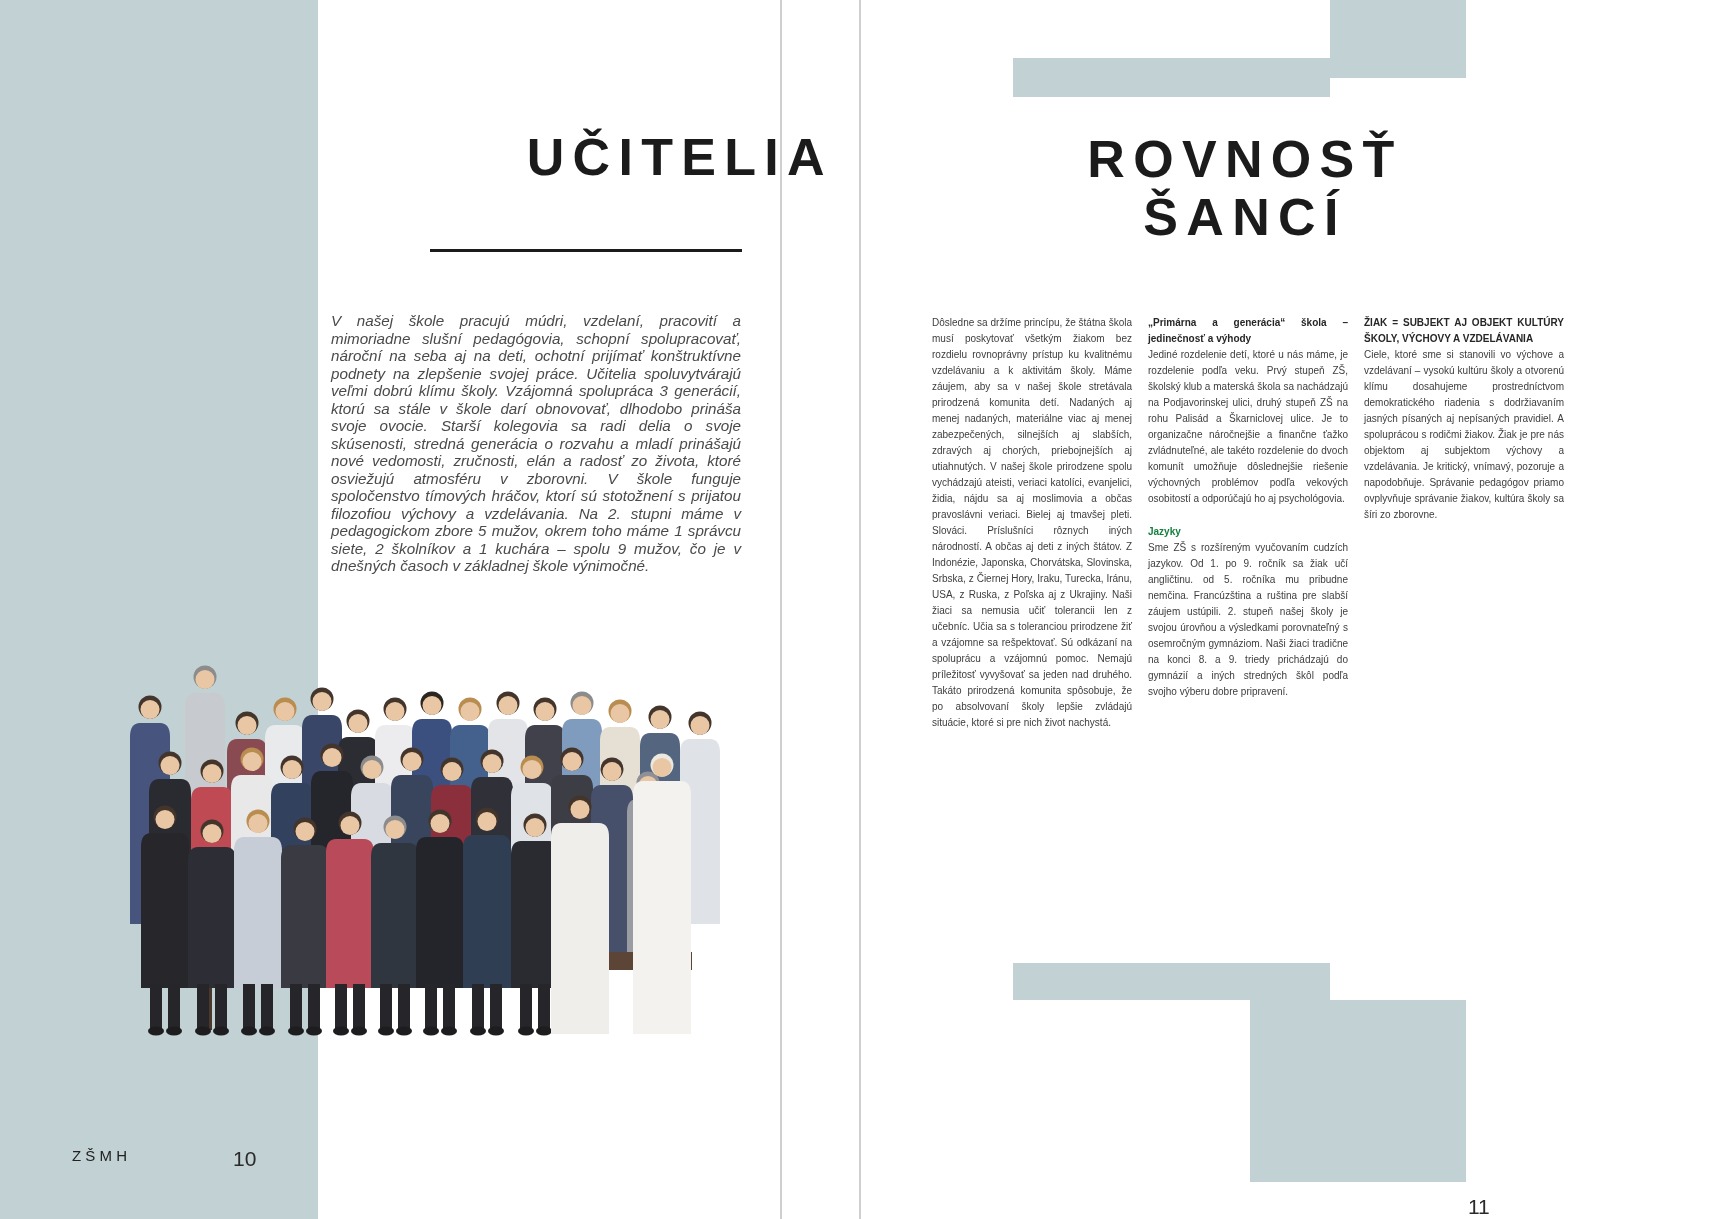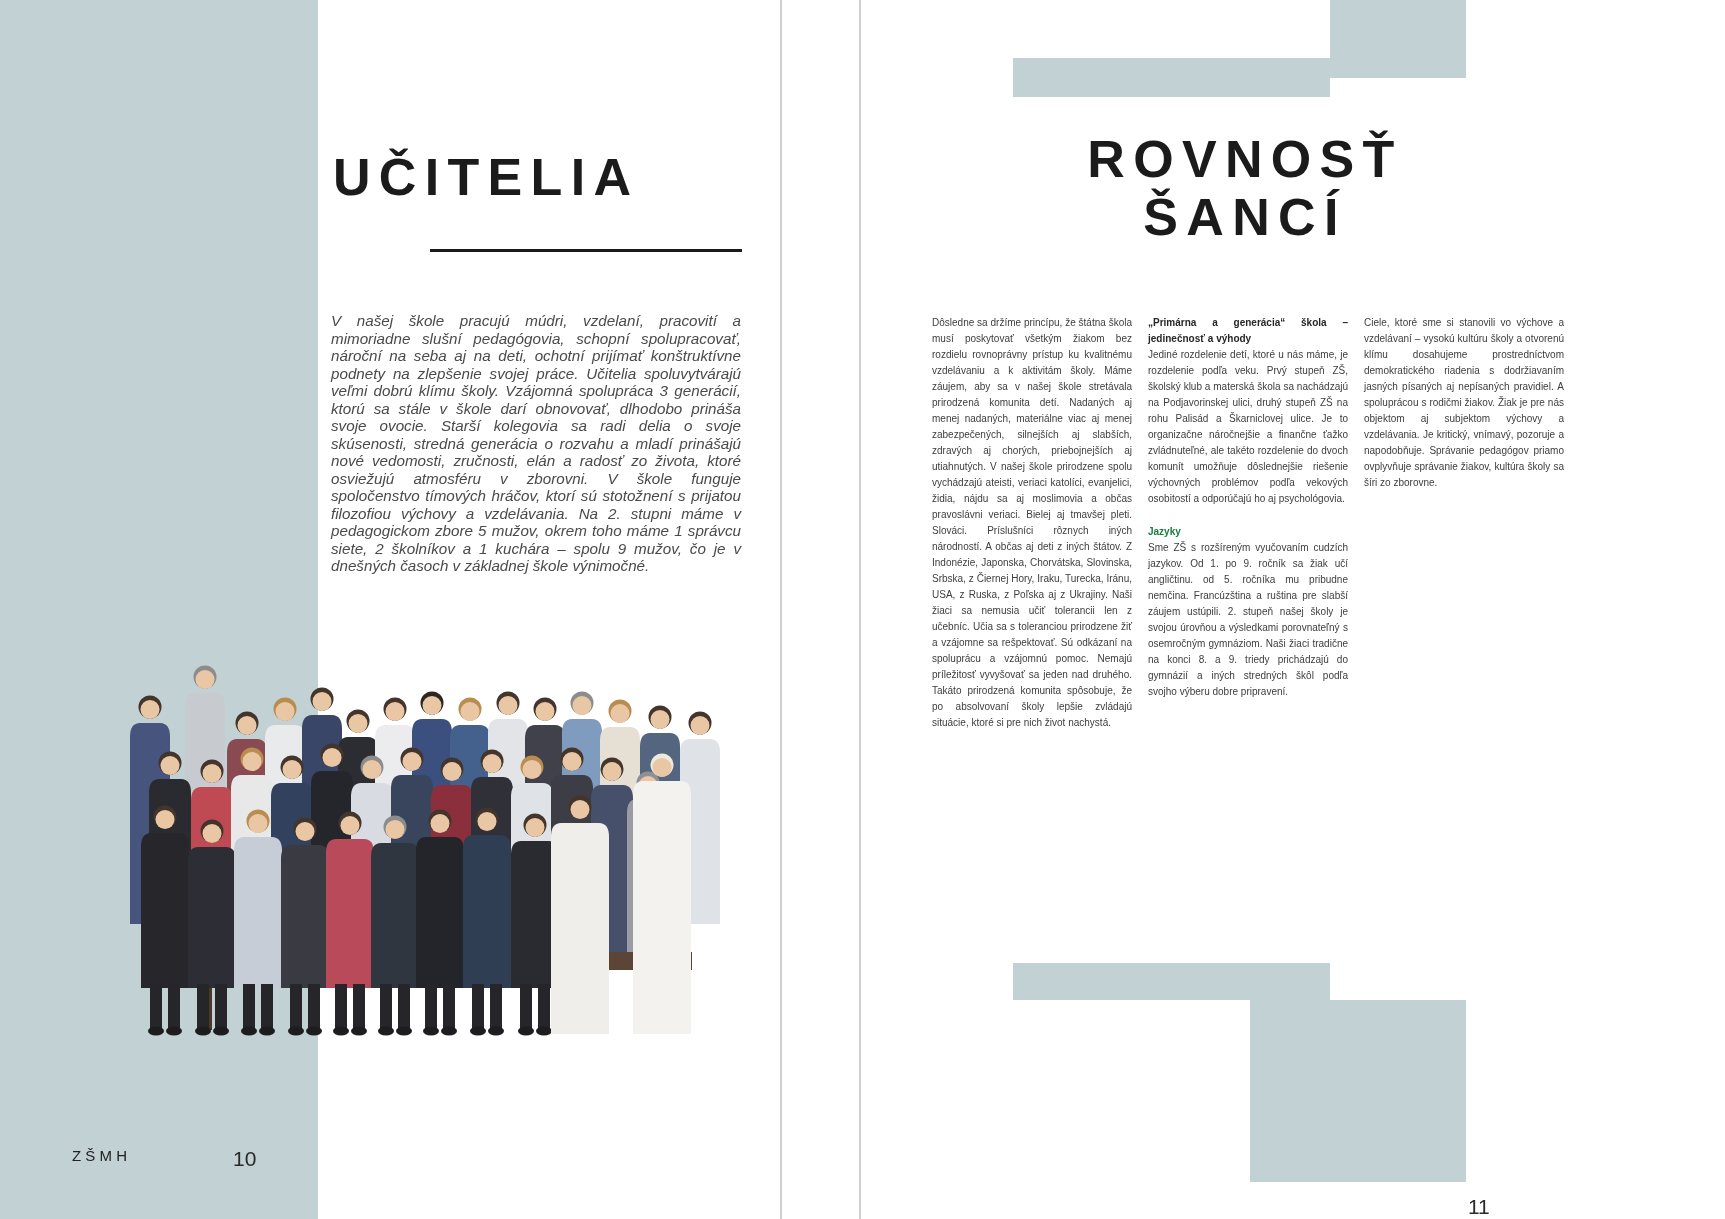--- a/index.html
+++ b/index.html
@@ -7,24 +7,23 @@
   }
   html,body{margin:0;padding:0;background:#888;}
   .sheet{
     position:relative; width:1725px; height:1219px; background:#ffffff;
     font-family:"Liberation Sans",sans-serif; overflow:hidden;
   }
   .abs{position:absolute;}
   
   .panel-left{left:0;top:0;width:318px;height:1219px;background:var(--panel);}
   .left-title{
-    left:333px;top:128px;width:500px;text-align:left;
+    left:333px;top:128px;width:500px;text-align:right;
     font-size:52px;line-height:58px;font-weight:700;letter-spacing:0.16em;color:var(--ink);
     white-space:nowrap;
-    margin-top:20px;
   }
   .left-rule{left:430px;top:249px;width:312px;height:3px;background:var(--ink);}
   .left-para{
     left:331px;top:297px;width:410px;
     font-size:15.2px;line-height:17.5px;font-style:italic;color:var(--para);
     text-align:justify;
   }
   .photo-wrap{left:105px;top:618px;width:645px;height:430px;}
   .photo-wrap svg{display:block;width:100%;height:100%;}
   
@@ -248,18 +247,19 @@
   </div>
 
   <div class="abs col col-2">
     <div class="hd">„Primárna a generácia“ škola – jedinečnosť a výhody</div>
     <div>Jediné rozdelenie detí, ktoré u nás máme, je rozdelenie podľa veku. Prvý stupeň ZŠ, školský klub a materská škola sa nachádzajú na Podjavorinskej ulici, druhý stupeň ZŠ na rohu Palisád a Škarniclovej ulice. Je to organizačne náročnejšie a finančne ťažko zvládnuteľné, ale takéto rozdelenie do dvoch komunít umožňuje dôslednejšie riešenie výchovných problémov podľa vekových osobitostí a odporúčajú ho aj psychológovia.</div>
     <div class="sub">Jazyky</div>
     <div>Sme ZŠ s rozšíreným vyučovaním cudzích jazykov. Od 1. po 9. ročník sa žiak učí angličtinu. od 5. ročníka mu pribudne nemčina. Francúzština a ruština pre slabší záujem ustúpili. 2. stupeň našej školy je svojou úrovňou a výsledkami porovnateľný s osemročným gymnáziom. Naši žiaci tradične na konci 8. a 9. triedy prichádzajú do gymnázií a iných stredných škôl podľa svojho výberu dobre pripravení.</div>
   </div>
 
   <div class="abs col col-3">
+    <div class="hd">ŽIAK = SUBJEKT AJ OBJEKT KULTÚRY ŠKOLY, VÝCHOVY A VZDELÁVANIA</div>
     <div>Ciele, ktoré sme si stanovili vo výchove a vzdelávaní – vysokú kultúru školy a otvorenú klímu dosahujeme prostredníctvom demokratického riadenia s dodržiavaním jasných písaných aj nepísaných pravidiel. A spoluprácou s rodičmi žiakov. Žiak je pre nás objektom aj subjektom výchovy a vzdelávania. Je kritický, vnímavý, pozoruje a napodobňuje. Správanie pedagógov priamo ovplyvňuje správanie žiakov, kultúra školy sa šíri zo zborovne.</div>
   </div>
 
   <div class="abs pagenum pn-right">11</div>
 
 </div>
 
 </body></html>

